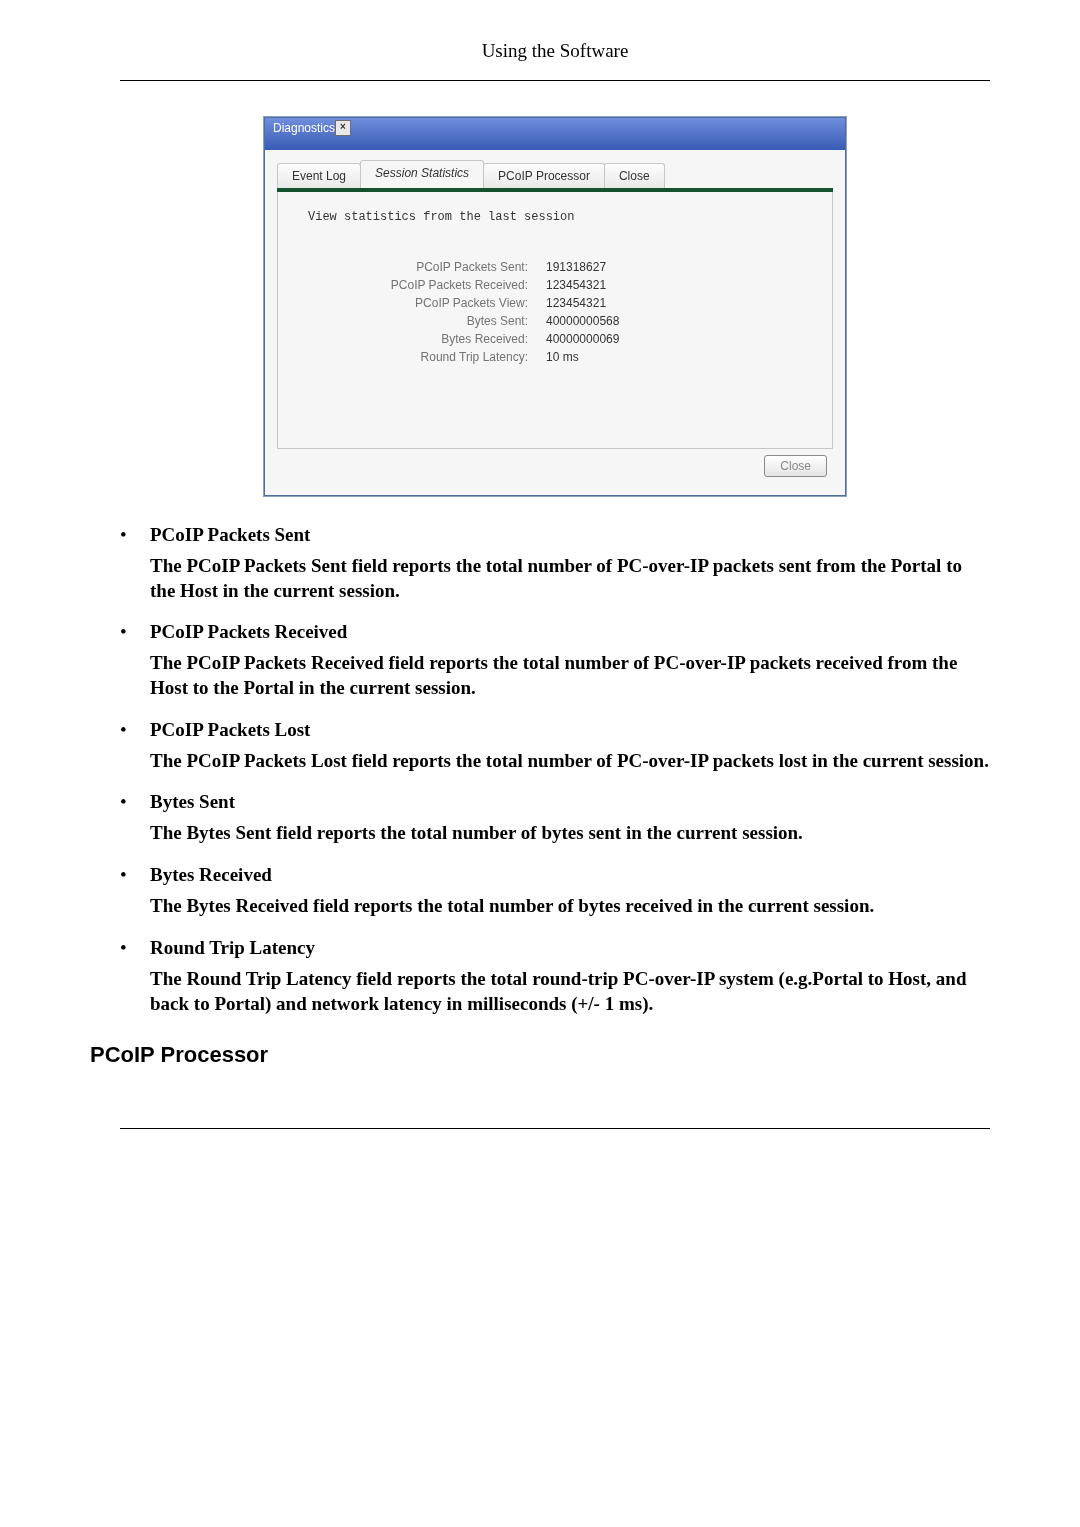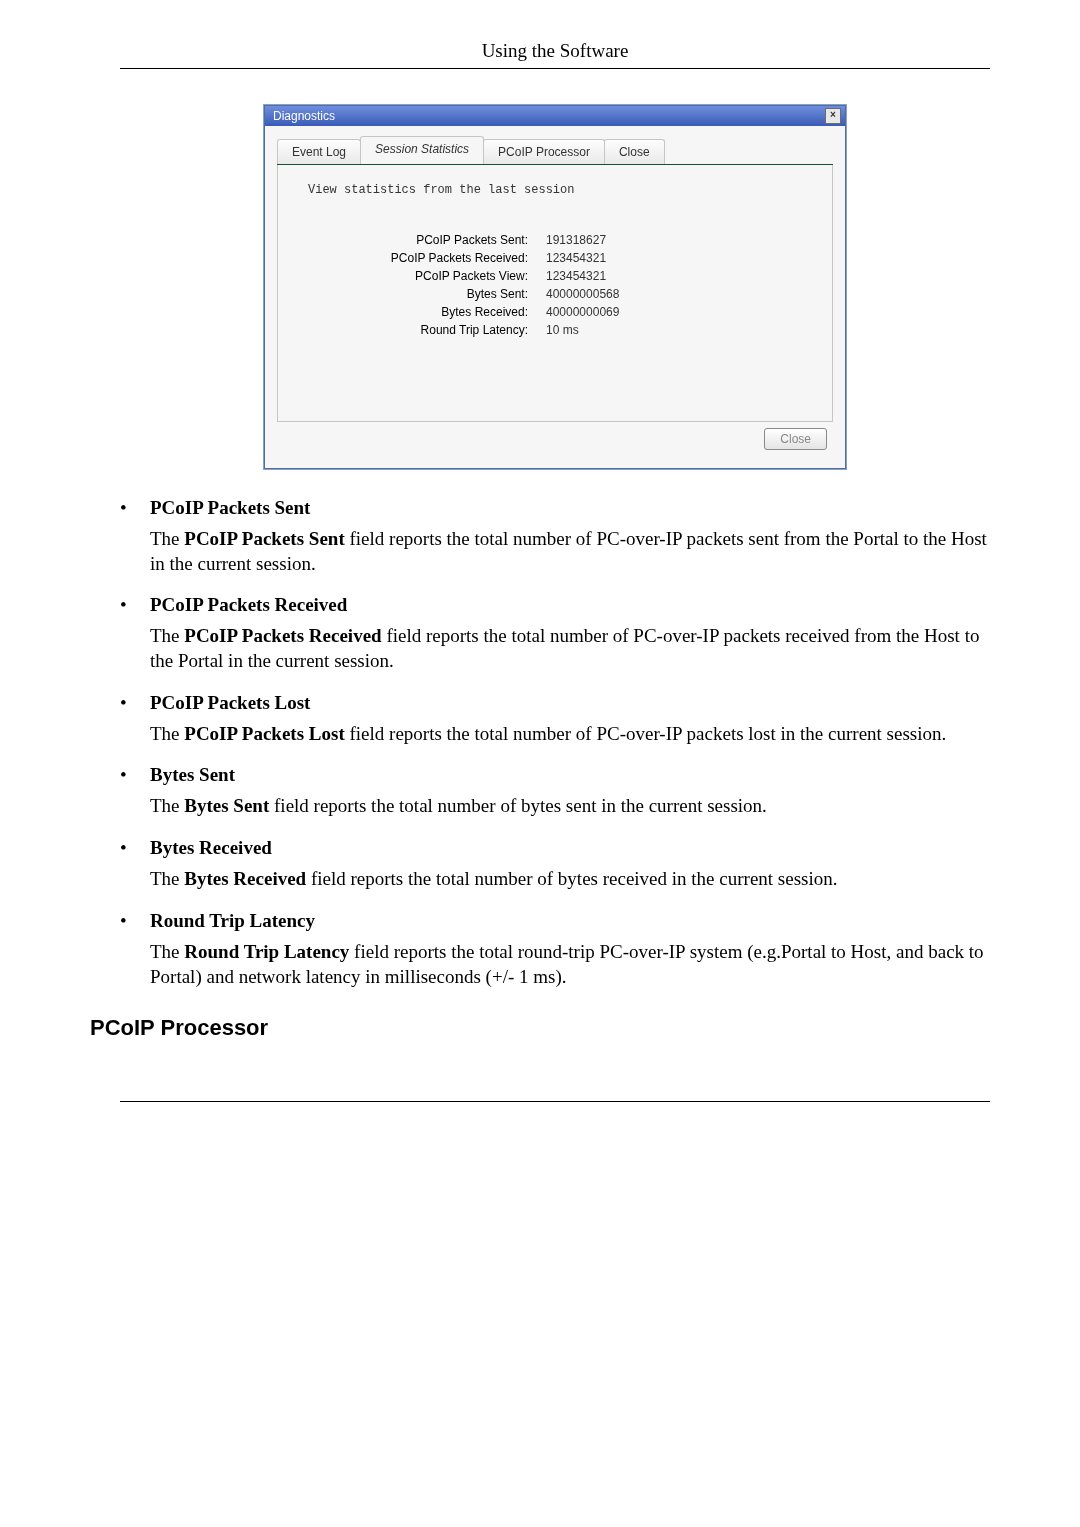--- a/index.html
+++ b/index.html
@@ -9,21 +9,21 @@
   font-family: "Times New Roman", Times, serif;
   color: #000;
   width: 1080px;
 }
 .page {
   padding: 40px 90px 60px 120px;
 }
 .header-title {
   text-align: center;
   font-size: 19px;
-  margin-bottom: 6px;
+  margin-bottom: 18px;
 }
 .header-rule {
   border: none;
   border-top: 1.5px solid #000;
   margin: 0 0 36px 0;
 }
 .footer-rule {
   border: none;
   border-top: 1.5px solid #000;
   margin: 60px 0 0 0;
@@ -33,42 +33,41 @@
   margin: 0 auto 28px auto;
   border: 1px solid #4f6d9f;
   background: #fff;
   box-shadow: 0 0 0 1px #8aa0c4;
 }
 .titlebar {
   background: linear-gradient(to bottom, #6f8ede 0%, #3a5bb5 100%);
   color: #fff;
   font: 12px Arial, sans-serif;
   display: flex;
-  justify-content: space-between;
   align-items: center;
-  padding: 2px 4px 2px 8px;
+  padding: 2px 4px 14px 8px;
 }
 .titlebar .close {
   width: 14px;
   height: 14px;
   background: #e8e8e8;
   border: 1px solid #6c6c6c;
   color: #333;
   font: bold 10px/12px Arial, sans-serif;
   text-align: center;
 }
 .dialog-body {
   background: #f6f6f6;
   padding: 10px 12px 10px 12px;
   font: 12px Arial, sans-serif;
   color: #444;
 }
 .tabstrip {
   display: flex;
-  border-bottom: 1px solid #14532d;
+  border-bottom: 4px solid #14532d;
   font: 12px Arial, sans-serif;
 }
 .tab {
   padding: 5px 14px 5px 14px;
   border: 1px solid #c6c6c6;
   border-bottom: none;
   background: linear-gradient(to bottom, #fdfdfd, #e9e9e9);
   margin-right: -1px;
   margin-top: 3px;
   border-top-left-radius: 3px;
@@ -95,21 +94,21 @@
   font-family: Liberation Mono, monospace;
 }
 .stat-row {
   display: flex;
   margin: 4px 0;
 }
 .stat-label {
   width: 230px;
   text-align: right;
   padding-right: 18px;
-  color: #000000;
+  color: #737373;
   font-size: 12px;
 }
 .stat-value {
   color: #333;
   font-size: 12px;
 }
 .dlg-buttons {
   display: flex;
   justify-content: flex-end;
   padding: 6px 6px 8px 6px;
@@ -140,20 +139,21 @@
   width: 30px;
   flex: none;
 }
 .bullet-title {
   font-weight: bold;
 }
 .bullet-body {
   margin-left: 30px;
   font-size: 19px;
   line-height: 1.3;
+  font-weight: bold;
 }
 h2.section {
   font: bold 22px Arial, Helvetica, sans-serif;
   margin: 26px 0 10px -30px;
 }
 .section-body {
   font-size: 19px;
   line-height: 1.3;
 }
 </style>

